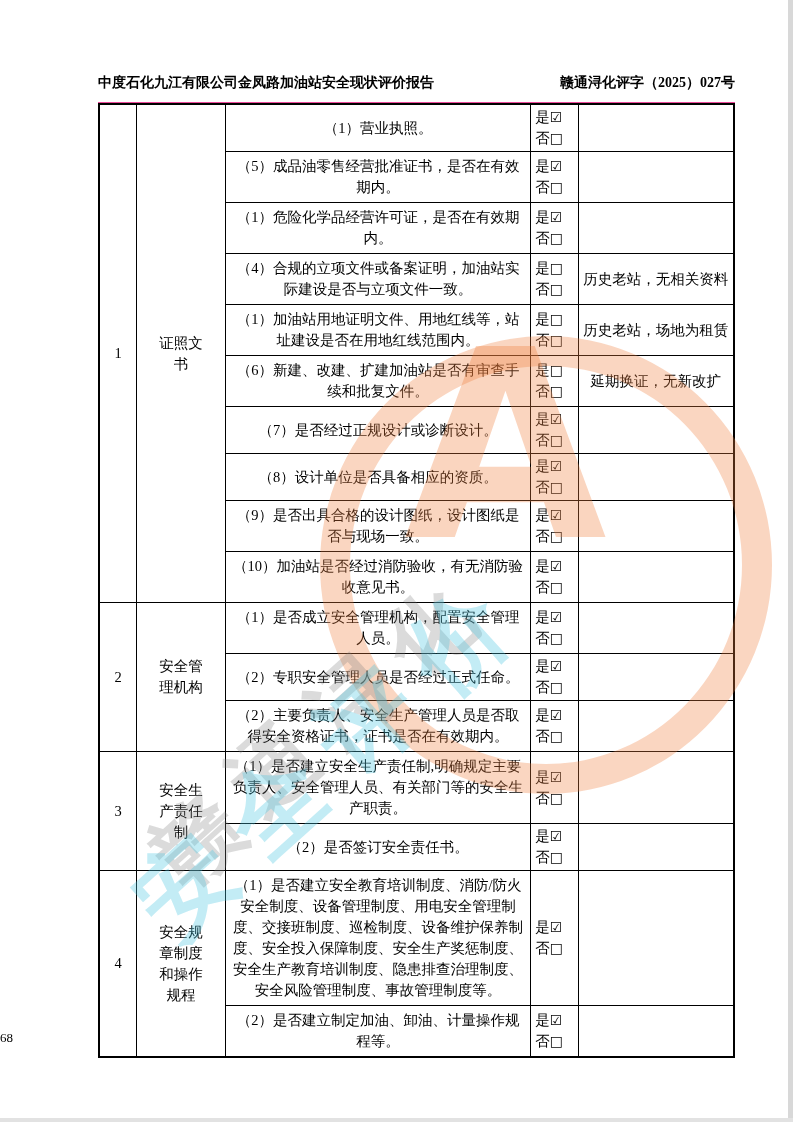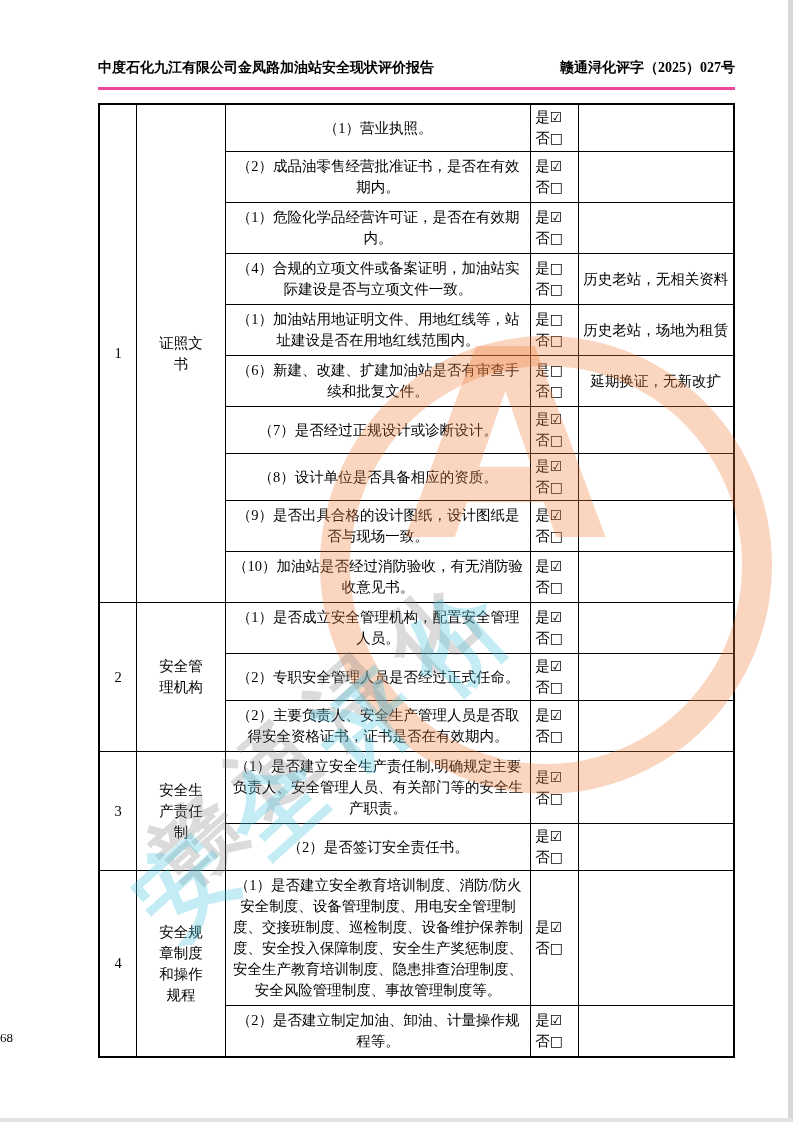--- a/index.html
+++ b/index.html
@@ -11,21 +11,21 @@
   
   .edge-right { position:absolute; right:0; top:0; width:5px; height:100%; background:#d8d8d8; }
   .edge-bottom { position:absolute; left:0; bottom:0; width:100%; height:4px; background:#e2e2e2; }
 
   .page-header {
     position:absolute; left:98px; top:58px; width:637px;
     display:flex; justify-content:space-between; align-items:flex-end;
     font-weight:bold; font-size:14px; line-height:20px;
     padding-bottom:9px; border-bottom:3px solid #ec4899;
   }
-  .page-header .right { white-space:nowrap; }
+  .page-header .right { white-space:nowrap;margin-top:15px; }
 
   table.checklist {
     position:absolute; left:98px; top:103px; width:637px;
     border-collapse:collapse; table-layout:fixed;
     border:2px solid #000;
   }
   td {
     border:1px solid #000; font-size:14.5px; line-height:21px;
     vertical-align:middle; word-break:break-all;
   }
@@ -77,21 +77,21 @@
         <td class="col-index" rowspan="10">1</td>
         <td class="col-category" rowspan="10">证照文书</td>
         <td class="col-item">（1）营业执照。</td>
         <td class="col-yn">
           <div class="yn-line">是<span class="yn-box">☑</span></div>
           <div class="yn-line">否<span class="yn-box">□</span></div>
         </td>
         <td class="col-remark"></td>
       </tr>
       <tr>
-        <td class="col-item">（2）成品油零售经营批准证书，是否在有效期内。</td>
+        <td class="col-item">（5）成品油零售经营批准证书，是否在有效期内。</td>
         <td class="col-yn">
           <div class="yn-line">是<span class="yn-box">☑</span></div>
           <div class="yn-line">否<span class="yn-box">□</span></div>
         </td>
         <td class="col-remark"></td>
       </tr>
       <tr>
         <td class="col-item">（1）危险化学品经营许可证，是否在有效期内。</td>
         <td class="col-yn">
           <div class="yn-line">是<span class="yn-box">☑</span></div>

